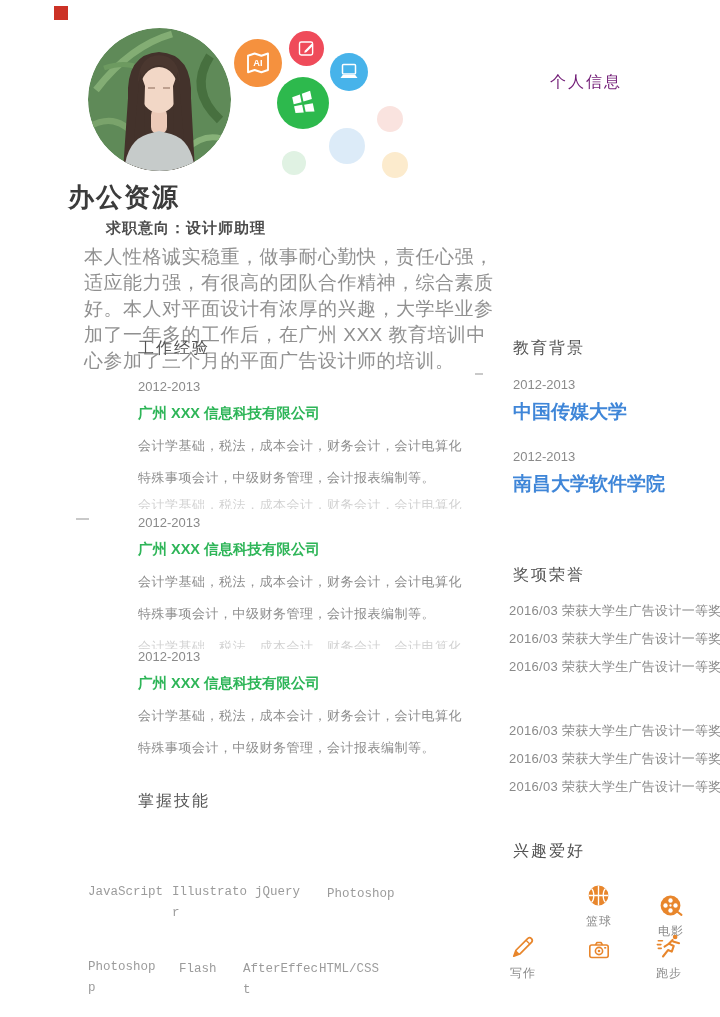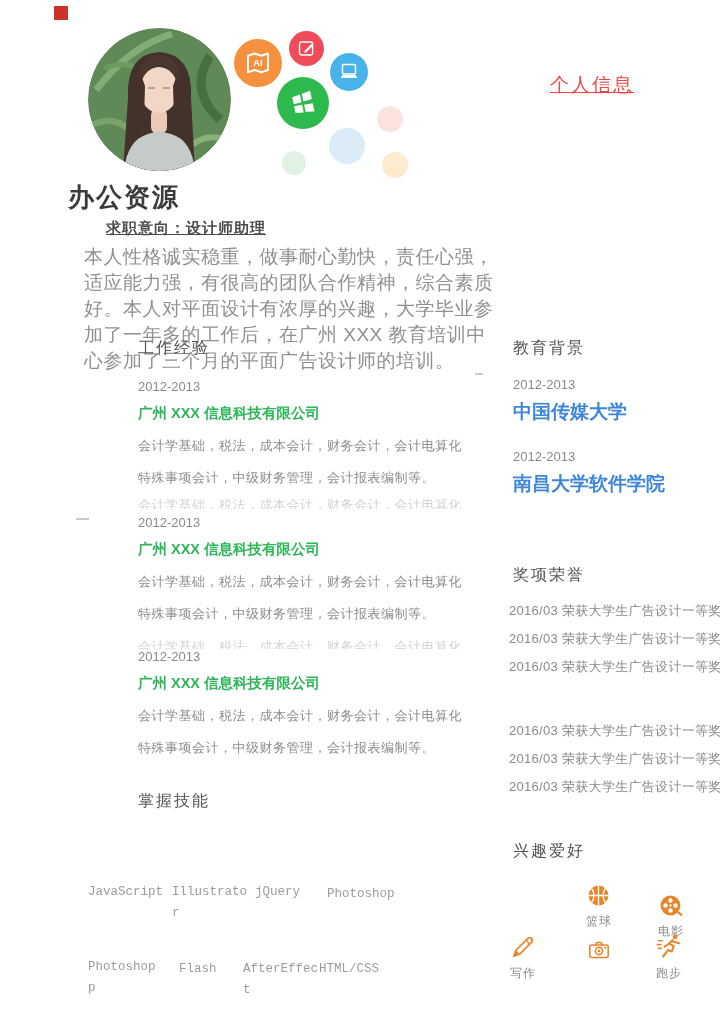--- a/index.html
+++ b/index.html
@@ -25,30 +25,30 @@
   .c-laptop{left:282px;top:53px;width:38px;height:38px;background:var(--c-blue);}
   .c-win{left:229px;top:77px;width:52px;height:52px;background:var(--c-green);}
   
   .dot{border-radius:50%;}
   .d-pink{left:329px;top:106px;width:26px;height:26px;background:#fae3df;}
   .d-blue{left:281px;top:128px;width:36px;height:36px;background:#dcebf8;}
   .d-green{left:234px;top:151px;width:24px;height:24px;background:#e0f2e3;}
   .d-orange{left:334px;top:152px;width:26px;height:26px;background:#fcebcd;}
   
   .name{left:20px;top:180px;font-size:26px;font-weight:bold;color:#3b3b3b;letter-spacing:2px;}
-  .objective{left:58px;top:219px;font-size:15px;font-weight:bold;color:#4c4c4c;letter-spacing:1px;text-decoration:underline;}
+  .objective{left:58px;top:219px;font-size:15px;font-weight:bold;color:#4c4c4c;letter-spacing:1px;}
   .summary{left:36px;top:244px;width:410px;font-size:19px;line-height:26px;color:#909090;letter-spacing:0.5px;margin:0;}
   
   .sec-title{font-size:16px;color:var(--head);letter-spacing:2px;}
   .t-work{left:90px;top:338px;}
   .t-skills{left:90px;top:791px;}
   .t-edu{left:465px;top:338px;}
   .t-awards{left:465px;top:565px;}
   .t-hobby{left:465px;top:841px;}
-  .t-pi{left:502px;top:72px;font-size:19px;color:#ef4444;letter-spacing:2px;text-decoration:underline;}
+  .t-pi{left:502px;top:72px;font-size:16px;color:#701a75;letter-spacing:2px;}
   
   .pi-list{left:500px;top:120px;width:190px;}
   .pi-item{font-size:13px;color:#6a6a6a;line-height:13px;}
   .pi-item + .pi-item{margin-top:24px;}
   .pi-email{letter-spacing:0.5px;}
   
   .we-entry{width:360px;}
   .we-1{left:90px;top:380px;}
   .we-2{left:90px;top:516px;}
   .we-3{left:90px;top:650px;}

